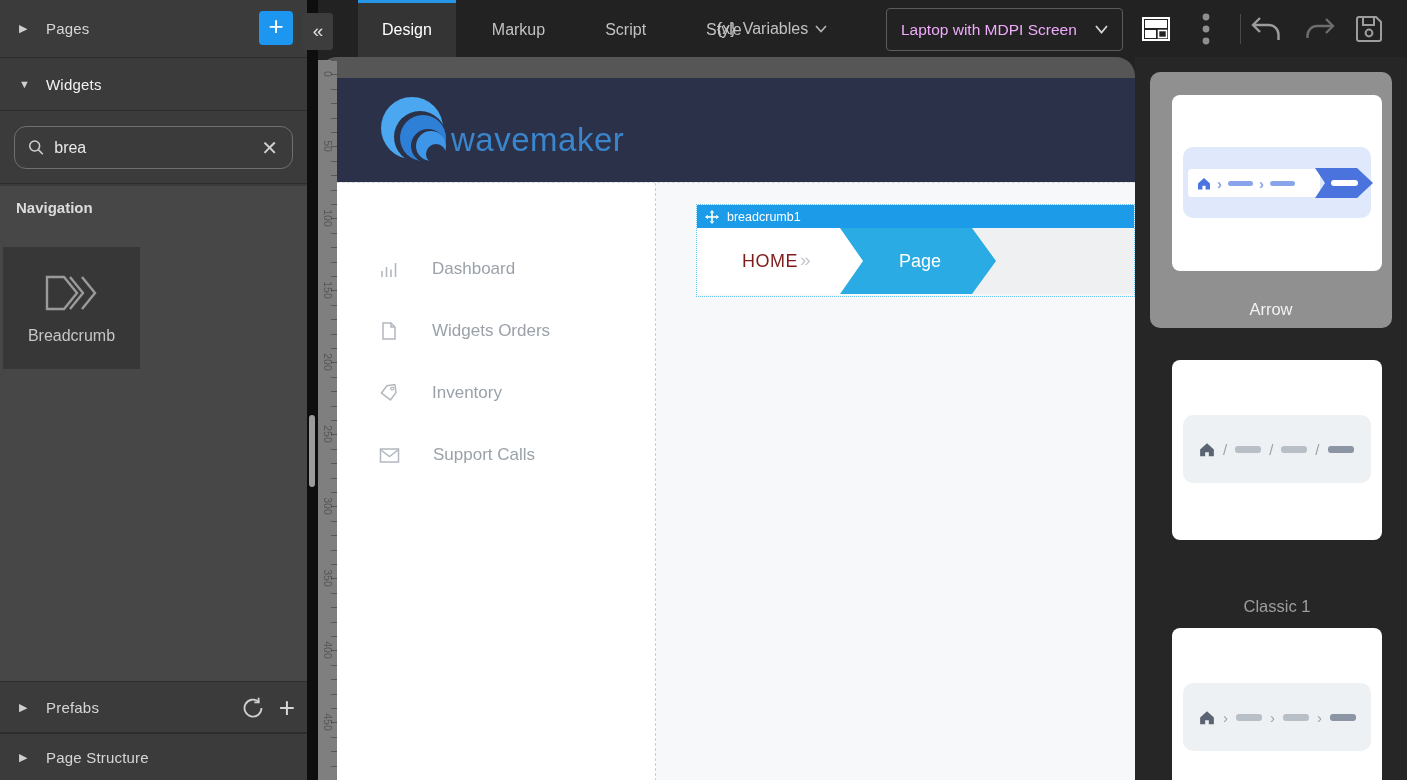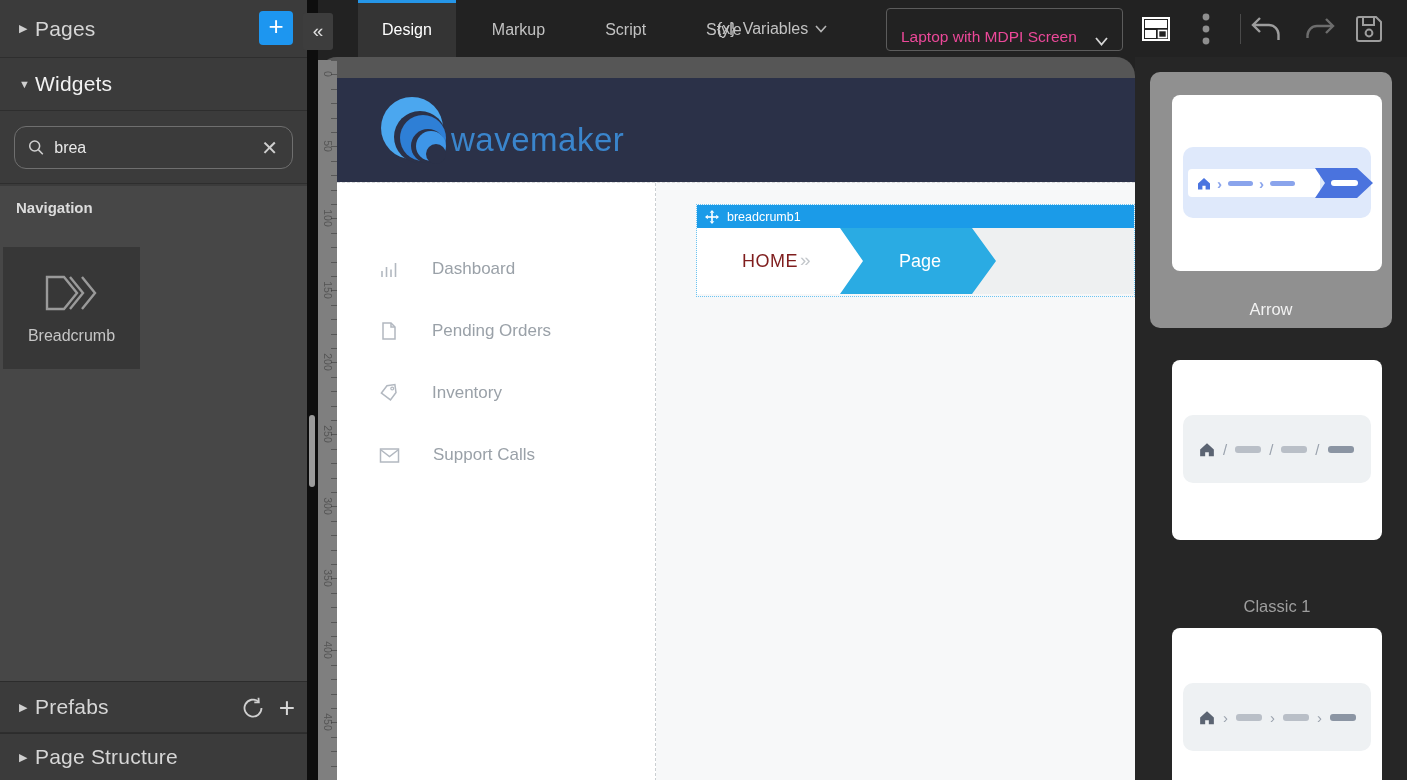--- a/index.html
+++ b/index.html
@@ -4,21 +4,21 @@
 <style>
   * { margin:0; padding:0; box-sizing:border-box; }
   html,body { background:#111; }
   body { font-family:"Liberation Sans","DejaVu Sans",sans-serif; }
   #app { position:relative; width:1407px; height:780px; overflow:hidden; background:#222; }
 
   
   .sidebar { position:absolute; left:0; top:0; width:307px; height:780px; background:#3b3b3b; }
   .sb-row { position:relative; display:flex; align-items:center; border-bottom:1px solid #2e2e2e; }
   .sb-row .tri { width:12px; font-size:11px; color:#cfcfcf; margin-left:19px; }
-  .sb-row .lbl { margin-left:4px; font-size:21px; color:#d6d6d6; letter-spacing:.2px; }
+  .sb-row .lbl { margin-left:15px; font-size:15px; color:#d6d6d6; letter-spacing:.2px; }
   .row-pages { height:58px; }
   .row-widgets { height:53px; }
   .row-widgets .lbl { color:#f2f2f2; }
   .add-page-btn { position:absolute; right:14px; top:11px; width:34px; height:34px; border-radius:4px;
     background:#1d96f0; color:#fff; font-size:26px; line-height:31px; text-align:center; font-weight:300; cursor:pointer; }
   .search-wrap { position:relative; height:73px; border-bottom:1px solid #2e2e2e; }
   .search-box { position:absolute; left:14px; top:15px; width:279px; height:43px; border:1px solid #6f6f6f;
     border-radius:12px; display:flex; align-items:center; background:#3b3b3b; }
   .search-box svg { margin-left:13px; }
   .search-box input { flex:1; background:transparent; border:none; outline:none; color:#e8e8e8;
@@ -43,22 +43,22 @@
 
   
   .toolbar { position:absolute; left:318px; top:0; width:1089px; height:57px; background:#222; }
   .tabs { position:absolute; left:40px; top:0; height:57px; display:flex; }
   .tab { padding:0 24px; height:57px; display:flex; align-items:center; font-size:16px; color:#c2c2c2;
     cursor:pointer; border-top:3px solid transparent; margin-right:12px; }
   .tab.active { background:#343434; color:#fff; border-top:3px solid #2596e8; }
   .variables { position:absolute; left:399px; top:0; height:57px; display:flex; align-items:center; gap:7px;
     color:#c2c2c2; font-size:16px; cursor:pointer; }
   .device-select { position:absolute; left:568px; top:8px; width:237px; height:43px; border:1px solid #5c5c5c;
-    border-radius:4px; display:flex; align-items:flex-end; justify-content:space-between; padding:4px 14px;
-    color:#ec4899; font-size:15.5px; cursor:pointer; }
+    border-radius:4px; display:flex; align-items:center; justify-content:space-between; padding:12px 14px;
+    color:#f0abfc; font-size:15.5px; cursor:pointer; }
   .tb-icon { position:absolute; top:0; height:57px; display:flex; align-items:center; cursor:pointer; }
   .tb-sep { position:absolute; left:922px; top:14px; width:1px; height:30px; background:#4a4a4a; }
 
   
   .canvas { position:absolute; left:318px; top:57px; width:817px; height:723px; background:#565656;border-radius:19px; }
   .ruler { position:absolute; left:0; top:3px; width:19px; height:720px; background:#7f7f7f; overflow:hidden; }
   .ruler::after { content:""; position:absolute; right:0; top:0; width:6px; height:100%;
     background:repeating-linear-gradient(to bottom, rgba(40,40,40,.45) 0 1px, transparent 1px 14.4px); }
   .ruler span { position:absolute; left:1px; font-size:10.5px; color:#555; transform:rotate(90deg); transform-origin:center; width:18px; text-align:center; }
   .page { position:absolute; left:19px; top:21px; width:798px; height:702px; background:#fff; }
@@ -260,21 +260,21 @@
               <line x1="12" y1="10.5" x2="12" y2="18" stroke="#b2b8c0" stroke-width="1.6"></line>
               <line x1="16.5" y1="4" x2="16.5" y2="18" stroke="#b2b8c0" stroke-width="1.6"></line>
             </svg>
             <span class="nav-lbl">Dashboard</span>
           </div>
           <div class="nav-item">
             <svg width="20" height="20" viewBox="0 0 20 20">
               <path d="M4 2 H12 L16 6 V18 H4 Z" fill="none" stroke="#b2b8c0" stroke-width="1.5"></path>
               <path d="M12 2 V6 H16" fill="none" stroke="#b2b8c0" stroke-width="1.5"></path>
             </svg>
-            <span class="nav-lbl">Pending Orders</span>
+            <span class="nav-lbl">Widgets Orders</span>
           </div>
           <div class="nav-item">
             <svg width="20" height="20" viewBox="0 0 20 20">
               <path d="M2.5 9 L9 2.5 H17 V10.5 L10.5 17 Z" fill="none" stroke="#b2b8c0" stroke-width="1.5" transform="rotate(-8 10 10)"></path>
               <circle cx="13.2" cy="5.6" r="1.4" fill="none" stroke="#b2b8c0" stroke-width="1.2"></circle>
             </svg>
             <span class="nav-lbl">Inventory</span>
           </div>
           <div class="nav-item">
             <svg width="21" height="17" viewBox="0 0 21 17">

